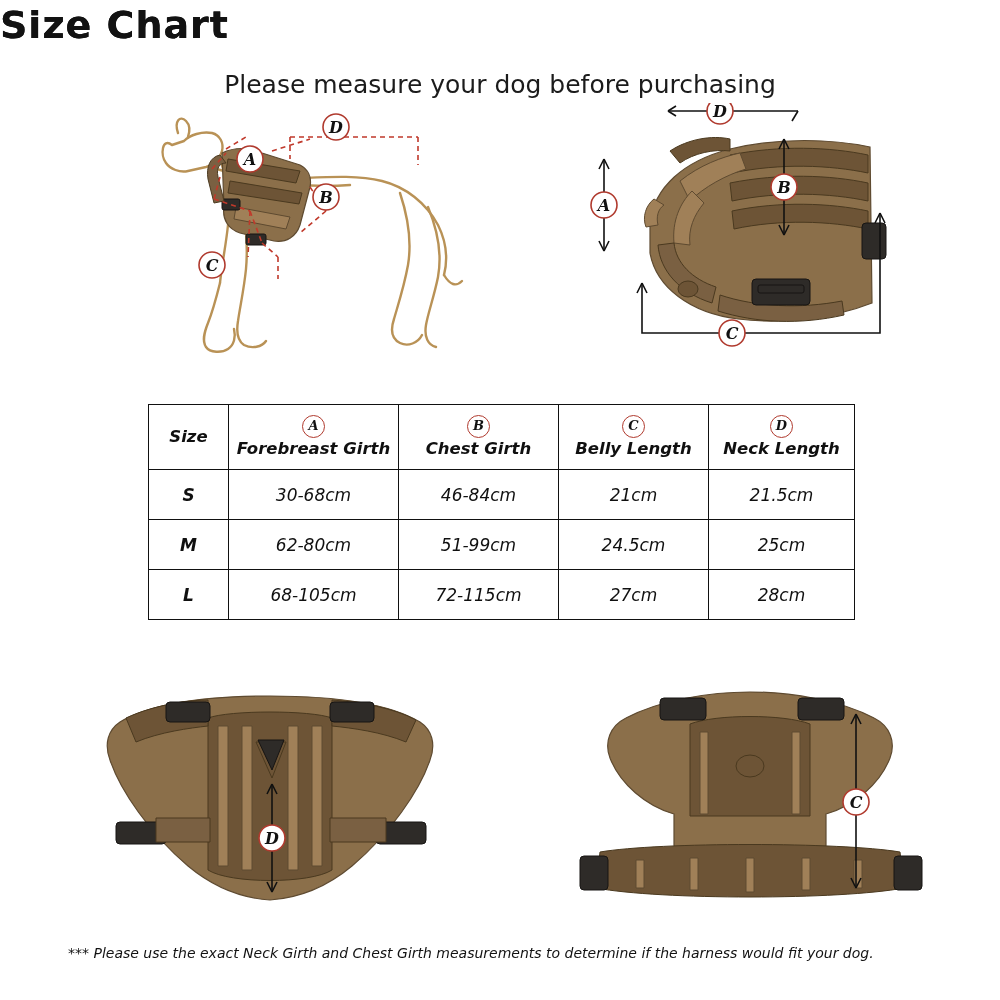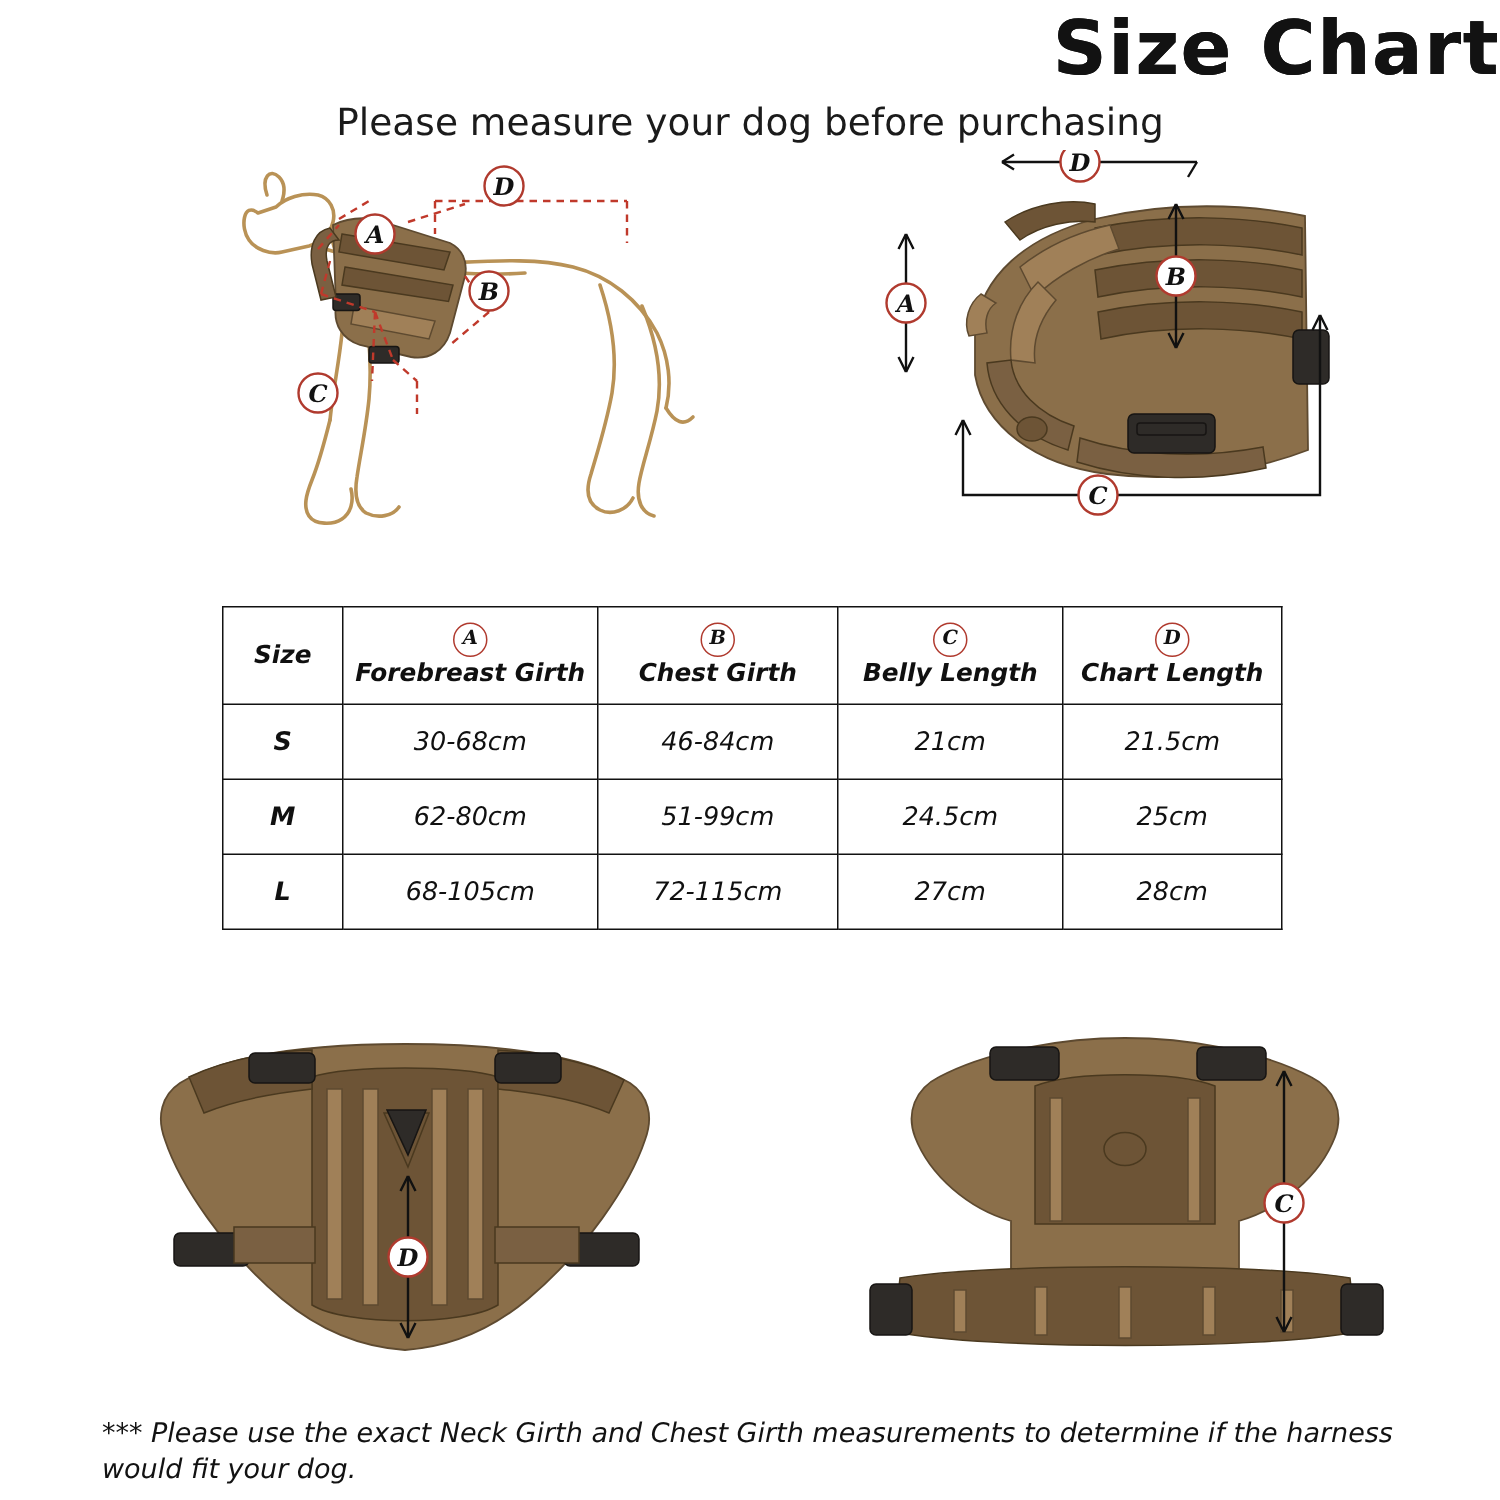--- a/index.html
+++ b/index.html
@@ -16,36 +16,36 @@
     position: relative;
   }
   .page {
     position: relative;
     width: 1000px;
     height: 1000px;
   }
 
   
   .title {
-    text-align: right;
+    text-align: left;
     font-family: "DejaVu Sans", sans-serif;
-    font-size: 50px;
+    font-size: 38px;
     font-weight: 900;
     letter-spacing: 1px;
     margin: 6px 0 0 0;
     line-height: 1.05;
     color: #121212;
     
     text-shadow: 0 0 0 #000;
   }
   .subtitle {
     text-align: center;
     font-size: 25px;
     font-weight: 400;
-    margin-top: 8px;
+    margin-top: 24px;
     color: #1b1b1b;
     font-family: "DejaVu Sans", sans-serif;
   }
 
   
   .illustrations {
     position: relative;
     height: 290px;
     width: 1000px;
   }
@@ -163,21 +163,21 @@
   }
   .bi-left { position: absolute; left: 60px; top: 0; width: 420px; height: 260px; }
   .bi-right { position: absolute; left: 540px; top: 0; width: 420px; height: 260px; }
 
   
   .footnote {
     position: absolute;
     left: 68px;
     top: 938px;
     width: 880px;
-    font-size: 18px;
+    font-size: 14px;
     font-style: italic;
     line-height: 1.35;
     color: #121212;
     font-family: "DejaVu Sans", sans-serif;
   }
 </style>
 </head>
 <body>
 
 <div class="page">
@@ -319,21 +319,21 @@
           </td>
           <td>
             <div class="hdr-cell">
               <span class="hdr-circle">C</span>
               <span class="hdr-label">Belly Length</span>
             </div>
           </td>
           <td>
             <div class="hdr-cell">
               <span class="hdr-circle">D</span>
-              <span class="hdr-label">Chart Length</span>
+              <span class="hdr-label">Neck Length</span>
             </div>
           </td>
         </tr>
       </thead>
       <tbody>
         <tr>
           <td class="size-cell">S</td>
           <td>30-68cm</td>
           <td>46-84cm</td>
           <td>21cm</td>

